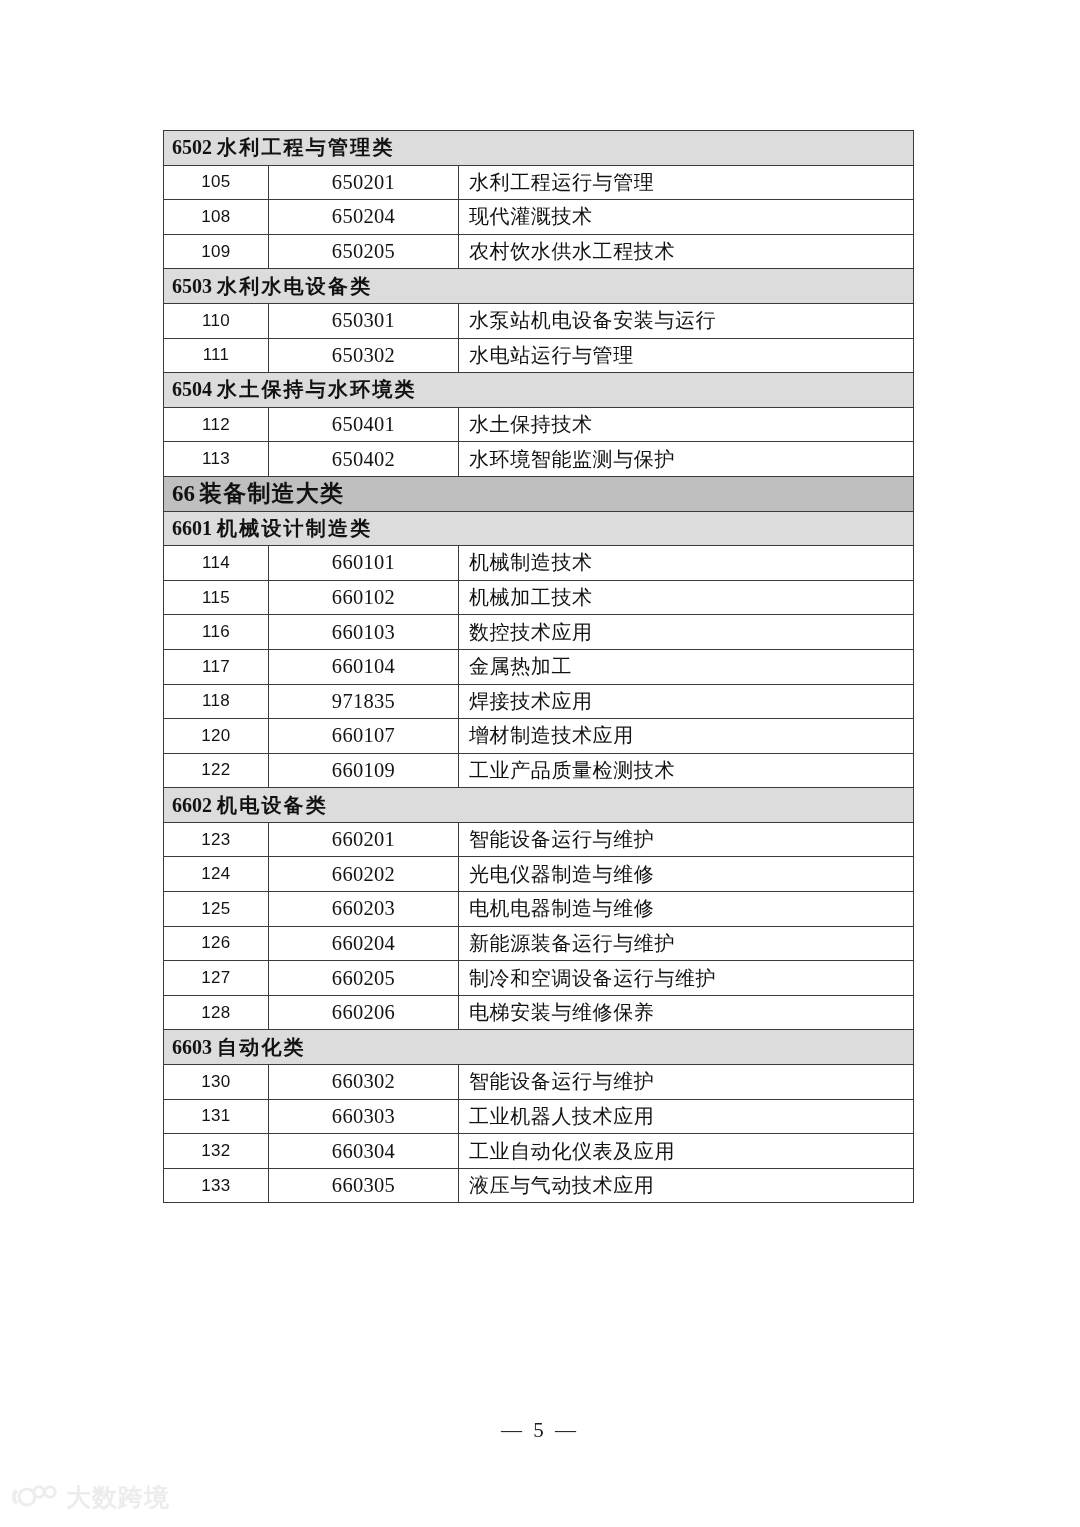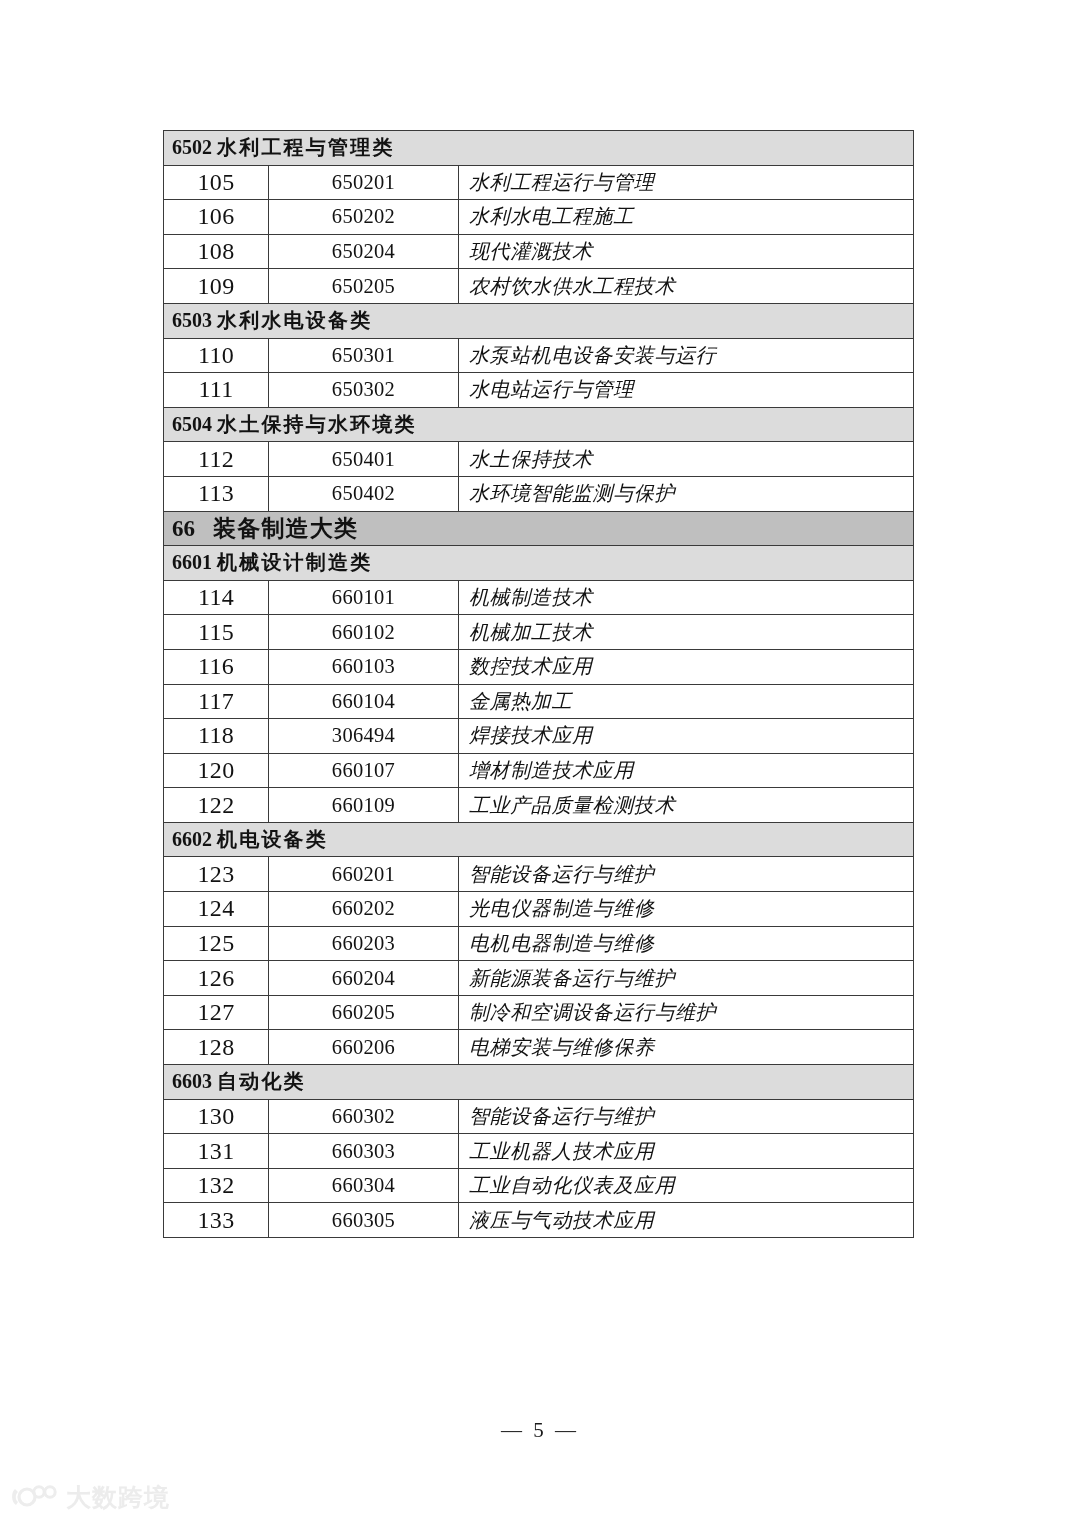--- a/index.html
+++ b/index.html
@@ -43,36 +43,35 @@
     border: 1px solid #3a3a3a;
     padding: 0;
     font-size: 20px;
     color: #121212;
     vertical-align: middle;
   }
 
   
   td.seq {
     text-align: center;
-    font-family: Liberation Serif, serif;
-    font-size: 24px;
+    font-family: Liberation Sans, sans-serif;
+    font-size: 17px;
     letter-spacing: 0.3px;
   }
   td.code {
     text-align: center;
     font-family: "Liberation Serif", "DejaVu Serif", serif;
     font-size: 20.5px;
     letter-spacing: 0.3px;
   }
   td.name {
     text-align: left;
     padding-left: 10px;
     font-size: 20px;
     letter-spacing: 0.6px;
-    font-style: italic;
   }
 
   
   tr.subcat td {
     background: #dcdcdc;
     font-weight: bold;
     font-size: 20px;
     padding-left: 8px;
     letter-spacing: 0.4px;
     border-color: #3a3a3a;
@@ -83,21 +82,21 @@
   
   tr.majorcat td {
     background: #bfbfbf;
     font-weight: bold;
     font-size: 23px;
     padding-left: 8px;
     letter-spacing: 0.4px;
     border-color: #3a3a3a;
   }
   tr.majorcat td .code-part { letter-spacing: 0px; }
-  tr.majorcat td .cjk-part  { letter-spacing: 1.2px; margin-left: 18px; }
+  tr.majorcat td .cjk-part  { letter-spacing: 1.2px; margin-left: 4px; }
 
   
   .page-footer {
     position: absolute;
     left: 0;
     top: 1418px;
     width: 1080px;
     text-align: center;
     font-size: 21px;
     color: #1a1a1a;
@@ -144,25 +143,20 @@
     <tbody id="catalog-body">
         <tr class="subcat">
           <td colspan="3"><span class="code-part">6502</span><span class="cjk-part">水利工程与管理类</span></td>
         </tr>
         <tr class="item">
           <td class="seq">105</td>
           <td class="code">650201</td>
           <td class="name">水利工程运行与管理</td>
         </tr>
         <tr class="item">
-          <td class="seq">106</td>
-          <td class="code">650202</td>
-          <td class="name">水利水电工程施工</td>
-        </tr>
-        <tr class="item">
           <td class="seq">108</td>
           <td class="code">650204</td>
           <td class="name">现代灌溉技术</td>
         </tr>
         <tr class="item">
           <td class="seq">109</td>
           <td class="code">650205</td>
           <td class="name">农村饮水供水工程技术</td>
         </tr>
         <tr class="subcat">
@@ -212,21 +206,21 @@
           <td class="code">660103</td>
           <td class="name">数控技术应用</td>
         </tr>
         <tr class="item">
           <td class="seq">117</td>
           <td class="code">660104</td>
           <td class="name">金属热加工</td>
         </tr>
         <tr class="item">
           <td class="seq">118</td>
-          <td class="code">306494</td>
+          <td class="code">971835</td>
           <td class="name">焊接技术应用</td>
         </tr>
         <tr class="item">
           <td class="seq">120</td>
           <td class="code">660107</td>
           <td class="name">增材制造技术应用</td>
         </tr>
         <tr class="item">
           <td class="seq">122</td>
           <td class="code">660109</td>

